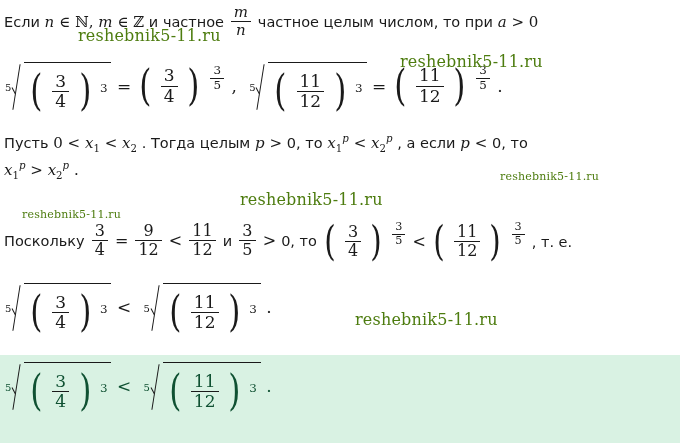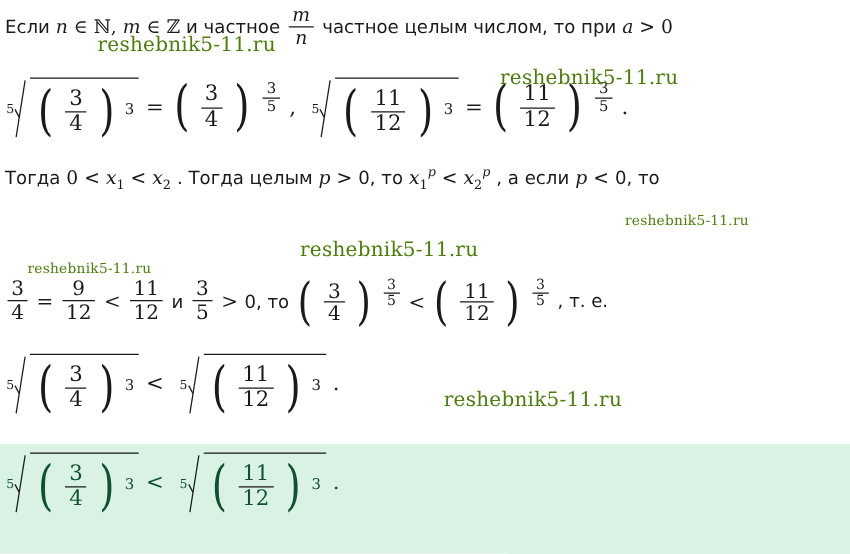--- a/index.html
+++ b/index.html
@@ -260,41 +260,48 @@
         <span class="frac">
           <span class="num">3</span>
           <span class="den">5</span>
         </span>
       </span>
     </span>
     <span class="up" style="vertical-align:middle;">.</span>
   </div>
 
   <div class="line" style="left:4px; top:133px; font-size:15px;">
-    <span class="txt">Тогда</span>
+    <span class="txt">Пусть</span>
     <span class="up">0</span>
     <span class="up">&lt;</span>
     <span class="math"><span>x</span><span class="sub">1</span></span>
     <span class="up">&lt;</span>
     <span class="math"><span>x</span><span class="sub">2</span></span>
     <span class="txt">. Тогда целым</span>
     <span class="math">p</span>
     <span class="up">&gt;</span>
     <span class="txt">0, то</span>
     <span class="math"><span>x</span><span class="sub">1</span><span class="sup">p</span></span>
     <span class="up">&lt;</span>
     <span class="math"><span>x</span><span class="sub">2</span><span class="sup">p</span></span>
     <span class="txt">, а если</span>
     <span class="math">p</span>
     <span class="up">&lt;</span>
     <span class="txt">0, то</span>
   </div>
 
+  <div class="line" style="left:4px; top:160px; font-size:15px;">
+    <span class="math"><span>x</span><span class="sub">1</span><span class="sup">p</span></span>
+    <span class="up">&gt;</span>
+    <span class="math"><span>x</span><span class="sub">2</span><span class="sup">p</span></span>
+    <span class="up">.</span>
+  </div>
 
   <div class="line" style="left:4px; top:222px; font-size:16px;">
+    <span class="txt">Поскольку</span>
     <span class="frac">
       <span class="num">3</span>
       <span class="den">4</span>
     </span>
     <span class="up">=</span>
     <span class="frac">
       <span class="num">9</span>
       <span class="den">12</span>
     </span>
     <span class="up">&lt;</span>

